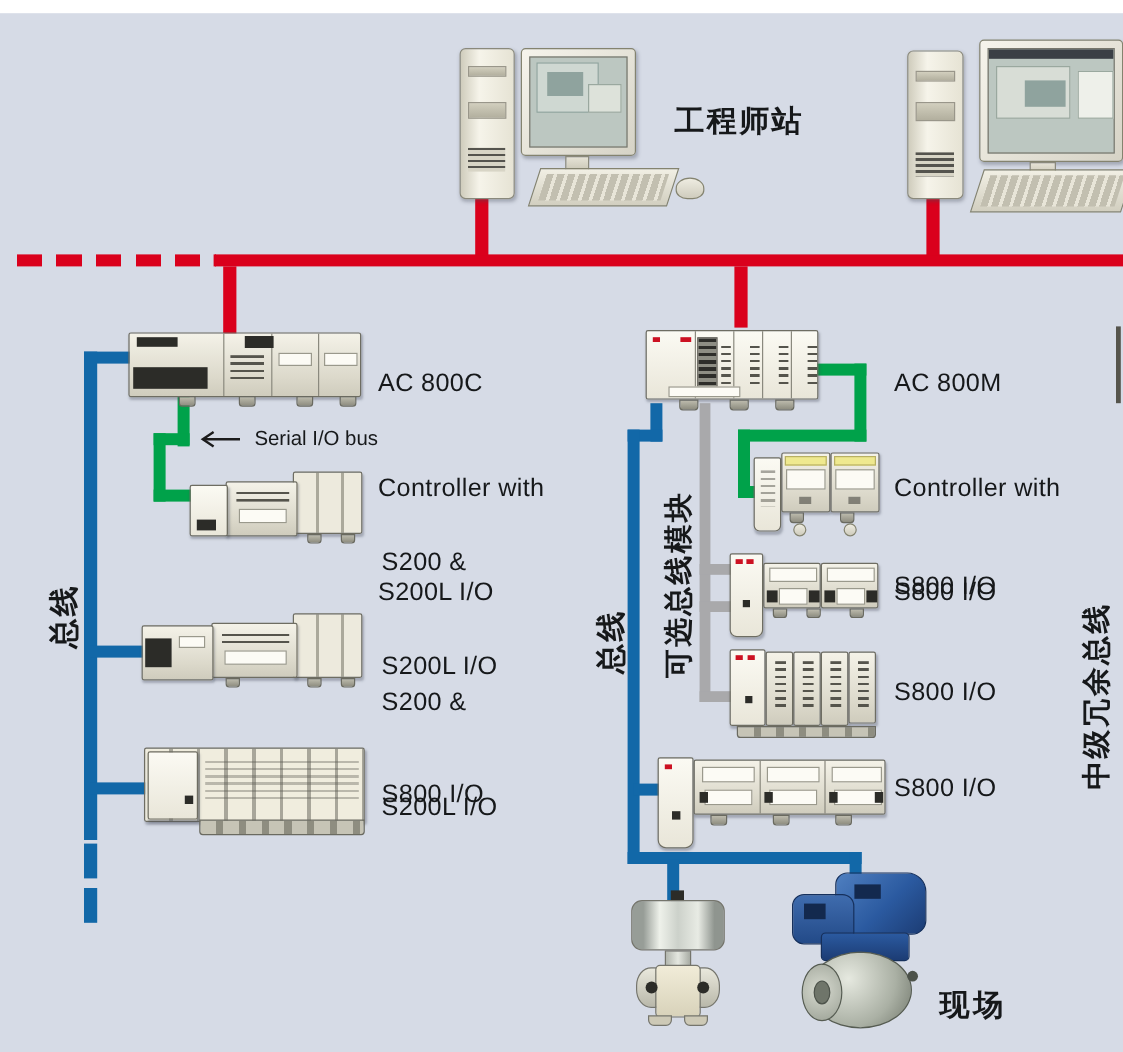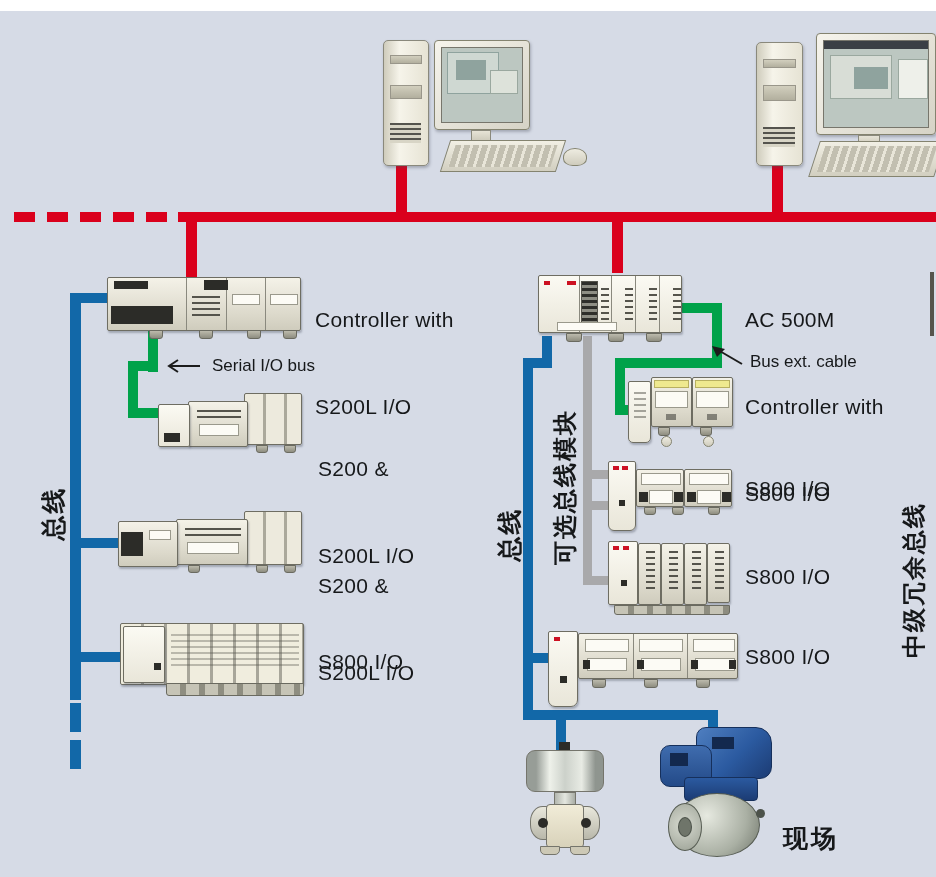--- a/index.html
+++ b/index.html
@@ -322,22 +322,24 @@
     <div class="dark" style="left:52px;top:10px;width:22px;height:12px;background:#13294e;"></div>
     <div class="abs" style="left:24px;top:50px;width:74px;height:24px;background:linear-gradient(180deg,#2b5aa0,#1c3c74);border:1px solid #16305c;border-radius:4px;"></div>
     <div class="abs" style="left:14px;top:66px;width:86px;height:64px;border-radius:50%;background:radial-gradient(circle at 38% 35%,#e6e9e0,#aab0a4 60%,#6f756a);border:1px solid #565c52;"></div>
     <div class="abs" style="left:8px;top:76px;width:34px;height:48px;border-radius:50%;background:radial-gradient(circle at 45% 45%,#d7dad0,#9aa094);border:1px solid #565c52;"></div>
     <div class="abs" style="left:18px;top:90px;width:14px;height:20px;border-radius:50%;background:#6f756a;border:1px solid #4c524a;"></div>
     <div class="dark" style="left:96px;top:82px;width:9px;height:9px;border-radius:50%;background:#4c524a;"></div>
   </div>
 
   <div class="abs" style="left:930px;top:272px;width:4px;height:64px;background:#55544c;z-index:4;"></div>
 
+  <div class="label t-cjk" style="left:562px;top:84px;font-size:25px;letter-spacing:2px;">工程师站</div>
 
   <div class="label t-title" style="left:315px;top:247px;">
+    <div>AC 800C</div>
     <div>Controller with</div>
     <div>S200L I/O</div>
   </div>
 
   <div class="label" style="left:166px;top:356px;display:flex;align-items:center;gap:10px;">
     <svg width="36" height="16" viewBox="0 0 36 16">
         <path d="M34 8 H4" stroke="#1c1c1c" stroke-width="2" fill="none"></path>
         <path d="M12 2 L3 8 L12 14" stroke="#1c1c1c" stroke-width="2" fill="none"></path>
       </svg>
     <span class="t-small">Serial I/O bus</span>
@@ -353,32 +355,25 @@
     <div>S200L I/O</div>
   </div>
 
   <div class="label t-title" style="left:318px;top:647px;">S800 I/O</div>
 
   <div class="vwrap" style="left:23px;top:499px;width:60px;height:28px;">
     <span class="vlabel" style="font-size:25px;">总线</span>
   </div>
 
   <div class="label t-title" style="left:745px;top:247px;">
-    <div>AC 500M</div>
+    <div>AC 800M</div>
     <div>Controller with</div>
     <div>S800 I/O</div>
   </div>
 
-  <div class="label" style="left:710px;top:344px;display:flex;align-items:flex-start;gap:6px;">
-    <svg width="34" height="22" viewBox="0 0 34 22">
-        <line x1="32" y1="20" x2="8" y2="6" stroke="#1c1c1c" stroke-width="2"></line>
-        <polygon points="2,2 15,5 7,13" fill="#1c1c1c"></polygon>
-      </svg>
-    <span class="t-small" style="margin-top:8px;">Bus ext. cable</span>
-  </div>
 
 
   <div class="label t-title" style="left:745px;top:474px;">S800 I/O</div>
   <div class="label t-title" style="left:745px;top:562px;">S800 I/O</div>
   <div class="label t-title" style="left:745px;top:642px;">S800 I/O</div>
 
   <div class="vwrap" style="left:479px;top:520px;width:60px;height:28px;">
     <span class="vlabel" style="font-size:25px;">总线</span>
   </div>
 

